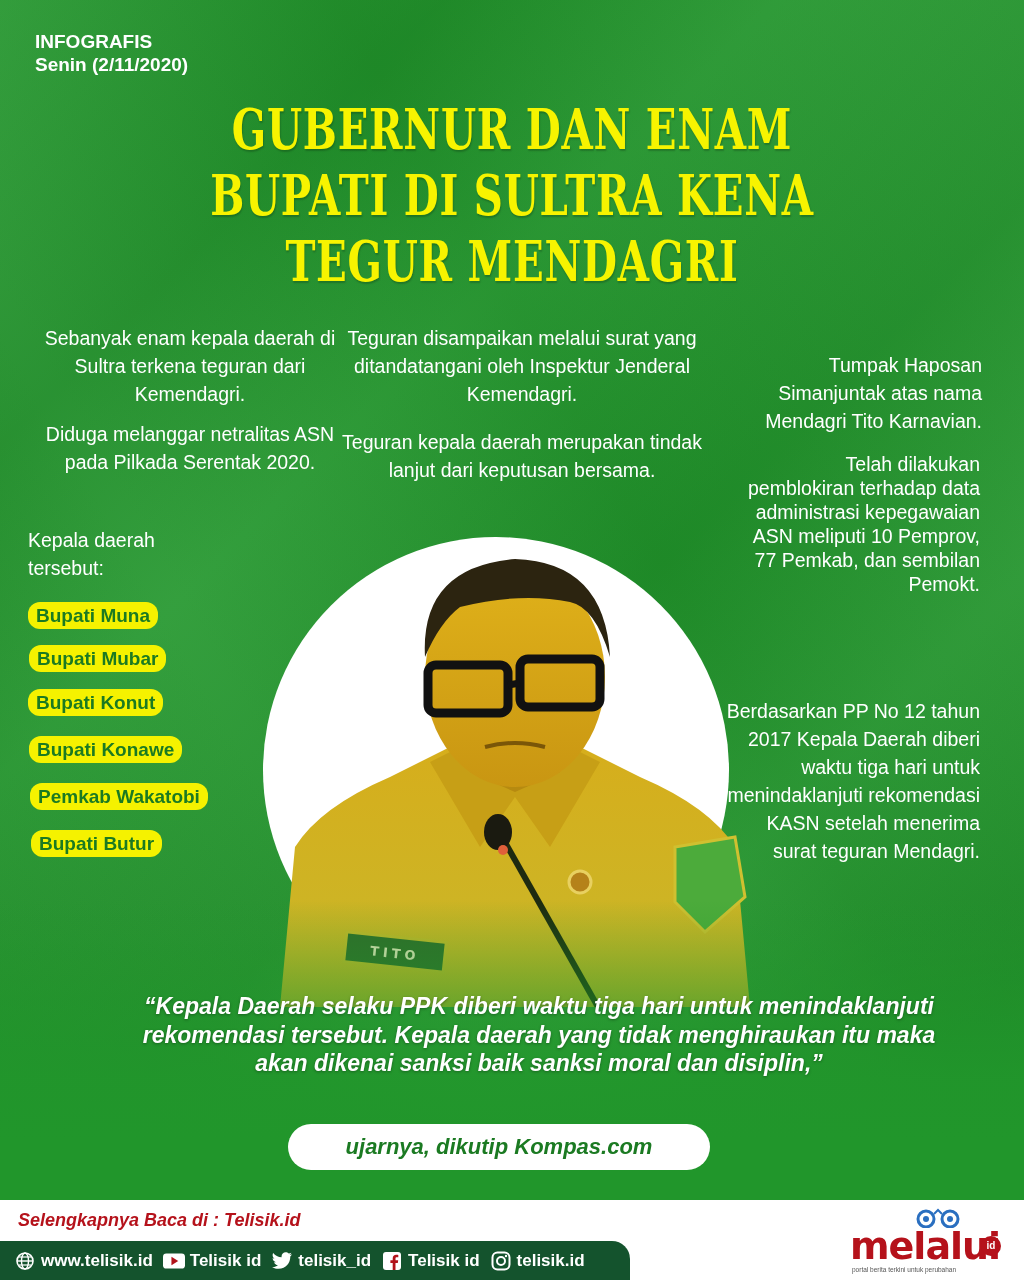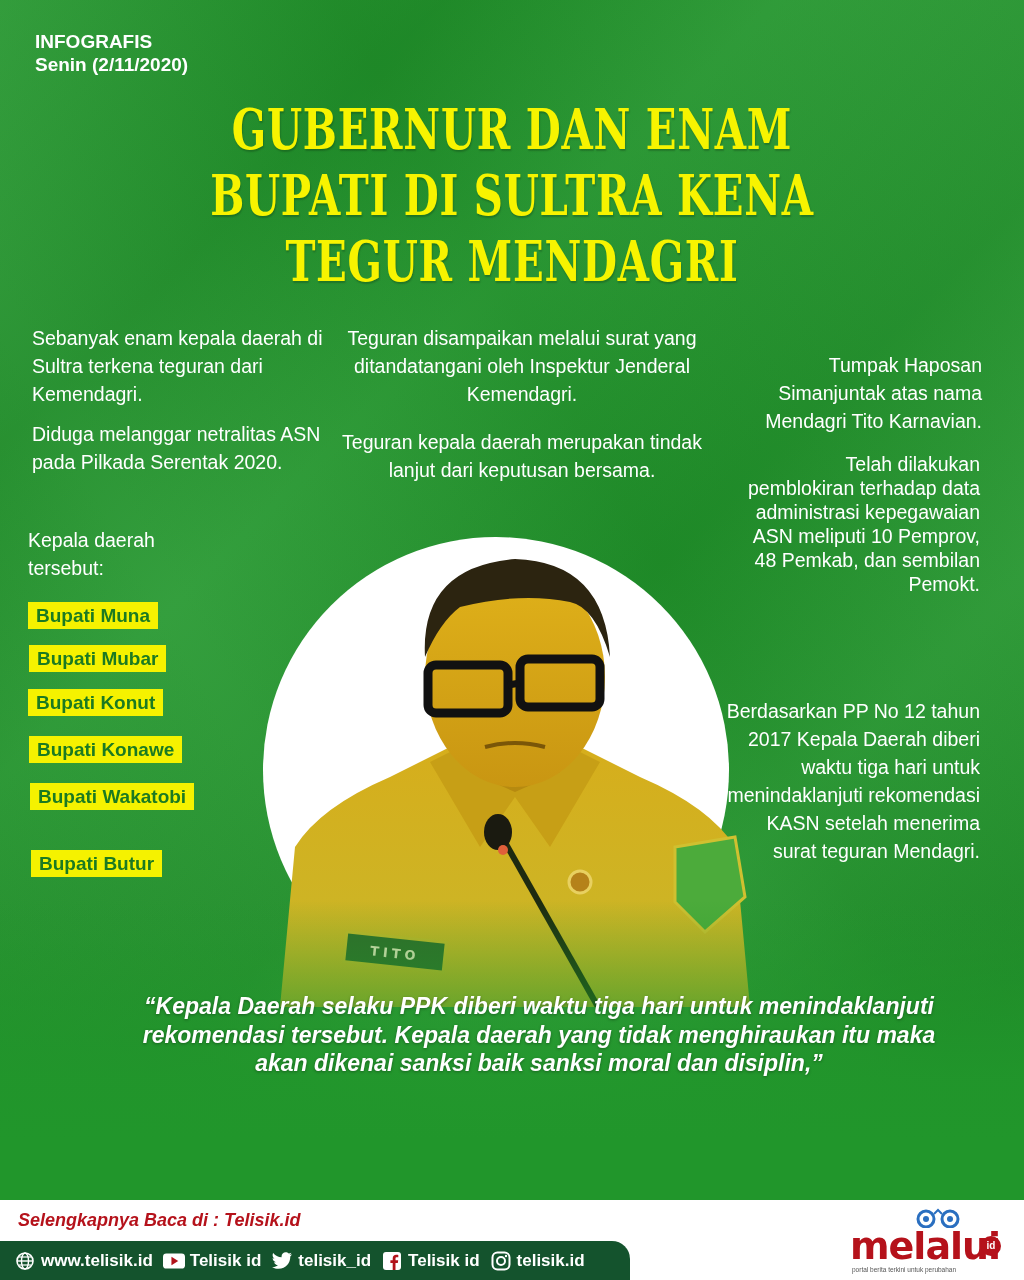--- a/index.html
+++ b/index.html
@@ -7,30 +7,30 @@
   .poster { position: relative; width: 1024px; height: 1200px; overflow: hidden;
     background:
       linear-gradient(135deg, rgba(255,255,255,0.05) 0%, rgba(0,0,0,0.06) 20%, rgba(255,255,255,0.04) 35%, rgba(0,0,0,0.05) 55%, rgba(255,255,255,0.05) 72%, rgba(0,0,0,0.06) 90%),
       linear-gradient(60deg, rgba(0,0,0,0.05) 0%, rgba(255,255,255,0.05) 30%, rgba(0,0,0,0.04) 60%, rgba(255,255,255,0.05) 100%),
       #21962b; }
   .header-meta { position: absolute; left: 35px; top: 30px; color: #fff; font-weight: bold; font-size: 19px; line-height: 23px; }
   .title { position: absolute; left: 0; width: 1024px; top: 96px; text-align: center; color: #f7f400;
     font-family: "DejaVu Serif", "Liberation Serif", serif; font-weight: bold; font-size: 56px; line-height: 66px;
     transform: scaleX(0.72); transform-origin: center; letter-spacing: 1px; text-shadow: 1px 2px 2px rgba(0,0,0,0.2); }
   .txt { position: absolute; color: #fff; font-size: 19.5px; line-height: 28px; }
-  .col-left { left: 32px; top: 324px; width: 300px; text-align: left; }
+  .col-left { left: 40px; top: 324px; width: 300px; text-align: center; }
   .col-left p { margin-bottom: 12px; }
   .col-mid { left: 340px; top: 324px; width: 364px; text-align: center; }
   .col-mid p { margin-bottom: 20px; }
   .col-right-a { left: 740px; top: 318px; width: 242px; text-align: right; margin-top: 33px; }
   .col-right-b { left: 740px; top: 452px; width: 240px; text-align: right; line-height: 24px; }
   .col-right-c { left: 720px; top: 697px; width: 260px; text-align: right; }
   .label-tersebut { left: 28px; top: 526px; width: 200px; }
   .badges { position: absolute; left: 28px; top: 602px; }
-  .badge { position: absolute; background: #f5f200; color: #1b7a22; font-weight: bold; font-size: 19px; height: 27px; line-height: 27px; padding: 0 8px; white-space: nowrap; }
+  .badge { position: absolute; background: #f5f200; color: #1b7a22; font-weight: bold; font-size: 19px; height: 27px; line-height: 27px; padding: 0 8px; white-space: nowrap; border-radius: 12px; }
   .photo-circle { position: absolute; left: 263px; top: 537px; width: 466px; height: 466px; border-radius: 50%; background: #fff; overflow: hidden; }
   .person { position: absolute; left: 280px; top: 547px; width: 470px; height: 460px; }
   .fade { position: absolute; left: 0; top: 900px; width: 1024px; height: 300px; background: linear-gradient(to bottom, rgba(33,150,43,0) 0%, rgba(33,150,43,0.55) 35%, rgba(33,150,43,0.92) 60%, #21962b 80%); }
   .quote { position: absolute; left: 100px; top: 992px; width: 800px; text-align: center; color: #fff; font-weight: bold; font-style: italic; font-size: 23px; line-height: 28.5px; text-shadow: 0 1px 3px rgba(0,0,0,0.35); margin-left: 39px; }
   .source-pill { position: absolute; left: 288px; top: 1124px; width: 422px; height: 46px; background: #fff; border-radius: 23px; text-align: center; line-height: 46px; color: #1b7a22; font-weight: bold; font-style: italic; font-size: 22px; }
   .footer { position: absolute; left: 0; top: 1200px; width: 1024px; height: 80px; background: #fff; }
   .footer-read { position: absolute; left: 18px; top: 10px; color: #b5121b; font-weight: bold; font-style: italic; font-size: 18px; }
   .social-bar { position: absolute; left: 0; top: 41px; width: 630px; height: 39px; background: #14532d; border-top-right-radius: 18px; display: flex; align-items: center; padding-left: 14px; gap: 10px; }
   .social { display: flex; align-items: center; gap: 5px; color: #fff; font-weight: bold; font-size: 17px; white-space: nowrap; }
   .ico { display: inline-flex; width: 22px; height: 22px; align-items: center; justify-content: center; }
@@ -103,34 +103,35 @@
     <p>Sebanyak enam kepala daerah di Sultra terkena teguran dari Kemendagri.</p>
     <p>Diduga melanggar netralitas ASN pada Pilkada Serentak 2020.</p>
   </div>
   <div class="txt label-tersebut">Kepala daerah tersebut:</div>
 
   <div class="badges">
     <div class="badge" style="left:0;top:0;">Bupati Muna</div>
     <div class="badge" style="left:1px;top:43px;">Bupati Mubar</div>
     <div class="badge" style="left:0;top:87px;">Bupati Konut</div>
     <div class="badge" style="left:1px;top:134px;">Bupati Konawe</div>
-    <div class="badge" style="left:2px;top:181px;">Bupati Wakatobi</div>
-    <div class="badge" style="left:3px;top:228px;margin-top:20px;">Bupati Butur</div>
+    <div class="badge" style="left:2px;top:181px;">Pemkab Wakatobi</div>
+    <div class="badge" style="left:3px;top:228px;">Bupati Butur</div>
   </div>
 
   <div class="txt col-mid">
     <p>Teguran disampaikan melalui surat yang ditandatangani oleh Inspektur Jenderal Kemendagri.</p>
     <p>Teguran kepala daerah merupakan tindak lanjut dari keputusan bersama.</p>
   </div>
 
   <div class="txt col-right-a">Tumpak Haposan Simanjuntak atas nama Mendagri Tito Karnavian.</div>
-  <div class="txt col-right-b">Telah dilakukan pemblokiran terhadap data administrasi kepegawaian ASN meliputi 10 Pemprov, 48 Pemkab, dan sembilan Pemokt.</div>
+  <div class="txt col-right-b">Telah dilakukan pemblokiran terhadap data administrasi kepegawaian ASN meliputi 10 Pemprov, 77 Pemkab, dan sembilan Pemokt.</div>
   <div class="txt col-right-c">Berdasarkan PP No 12 tahun 2017 Kepala Daerah diberi waktu tiga hari untuk menindaklanjuti rekomendasi KASN setelah menerima surat teguran Mendagri.</div>
 
   <div class="quote">“Kepala Daerah selaku PPK diberi waktu tiga hari untuk menindaklanjuti rekomendasi tersebut. Kepala daerah yang tidak menghiraukan itu maka akan dikenai sanksi baik sanksi moral dan disiplin,”</div>
+  <div class="source-pill">ujarnya, dikutip Kompas.com</div>
 </div>
 
 <div class="footer">
   <div class="footer-read">Selengkapnya Baca di : Telisik.id</div>
 
   <div class="social-bar">
     <div class="social">
       <span class="ico">
         <svg width="20" height="20" viewBox="0 0 20 20">
             <circle cx="10" cy="10" r="8" fill="none" stroke="#fff" stroke-width="1.6"></circle>

